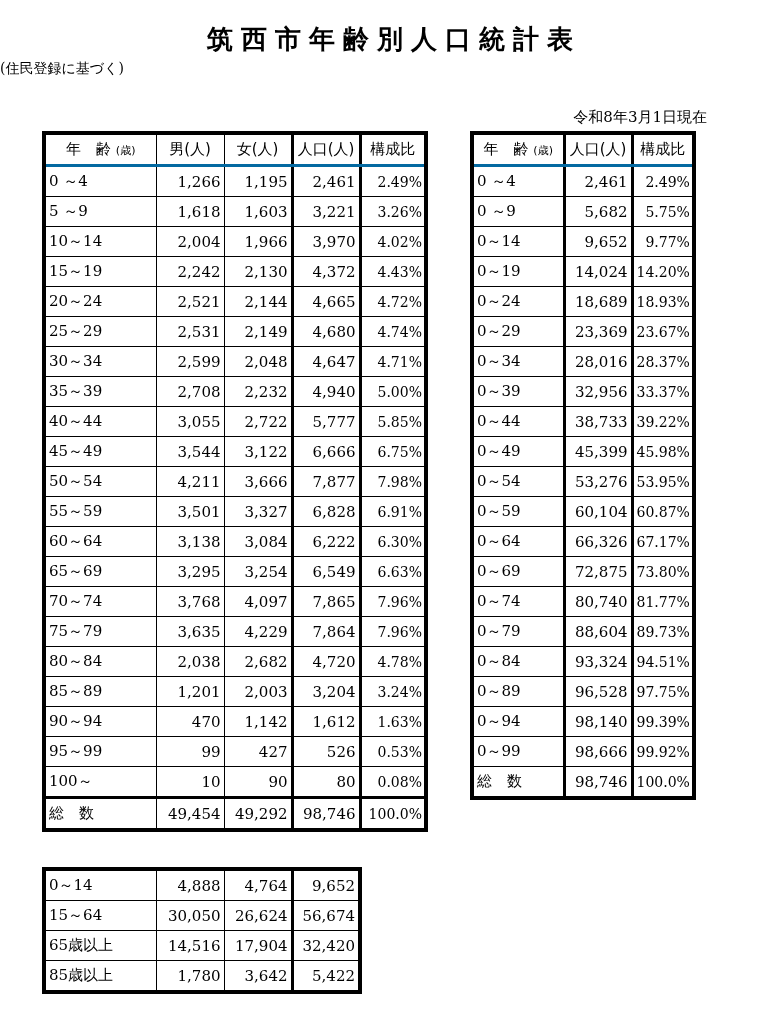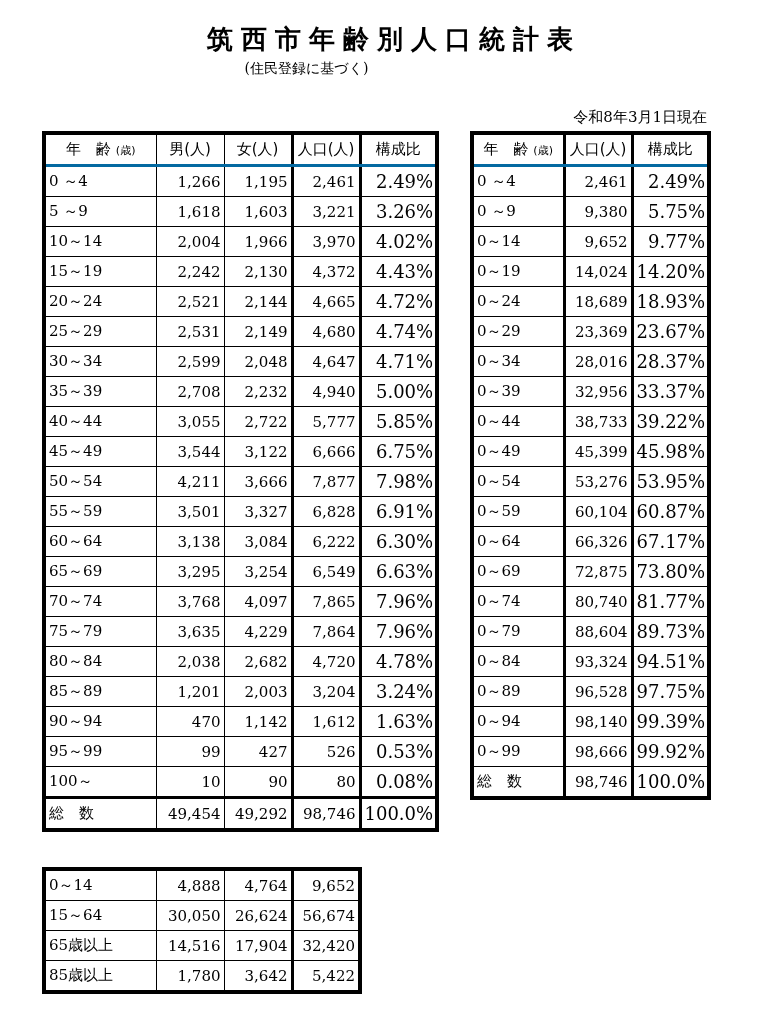--- a/index.html
+++ b/index.html
@@ -1,31 +1,31 @@
 <!DOCTYPE html>
 <html><head>
 <meta charset="utf-8">
 <style>
   html, body { margin:0; padding:0; background:#ffffff; }
   body { width:759px; height:1012px; position:relative; overflow:hidden;
          font-family: "DejaVu Serif", "Liberation Serif", serif; color:#000; }
   .title { position:absolute; left:0; width:692px; top:22px; text-align:center;
            font-family:"DejaVu Sans", sans-serif; font-weight:bold; font-size:26px;
            letter-spacing:8px;margin-left:48px; }
-  .subtitle { position:absolute; left:0; width:613px; top:60px; text-align:center;
+  .subtitle { position:absolute; left:0; width:613px; top:60px; text-align:left;
               font-size:14px; }
   .asof { position:absolute; right:52px; top:108px; font-size:15px; }
   table { border-collapse:collapse; position:absolute; }
   td, th { font-weight:normal; height:29px; padding:0 3px; font-size:15px;
            border:1px solid #000; white-space:nowrap; }
   th { text-align:center; font-family:"DejaVu Sans", sans-serif; font-size:15px; }
   th .small { font-size:11px; }
   td.age { text-align:left; }
   td.num { text-align:right; }
-  td.pct { text-align:right; font-size:18px; padding-right:2px; }
+  td.pct { text-align:right; font-size:14px; padding-right:2px; }
   #main { left:42px; top:131px; border:4px solid #000; }
   #cum { left:470px; top:131px; border:4px solid #000; }
   #summary { left:42px; top:867px; border:4px solid #000; }
   .thickR { border-right:3px solid #000; }
   .thickT td { border-top:3px solid #000; }
   .hdr th { border-bottom:3px solid #0369a1; }
 </style>
 </head>
 <body>
 
@@ -222,21 +222,21 @@
     </tr>
   </thead>
   <tbody id="cum-body">
       <tr>
         <td class="age thickR">0 ～4</td>
         <td class="num thickR">2,461</td>
         <td class="pct">2.49%</td>
       </tr>
       <tr>
         <td class="age thickR">0 ～9</td>
-        <td class="num thickR">9,380</td>
+        <td class="num thickR">5,682</td>
         <td class="pct">5.75%</td>
       </tr>
       <tr>
         <td class="age thickR">0～14</td>
         <td class="num thickR">9,652</td>
         <td class="pct">9.77%</td>
       </tr>
       <tr>
         <td class="age thickR">0～19</td>
         <td class="num thickR">14,024</td>

